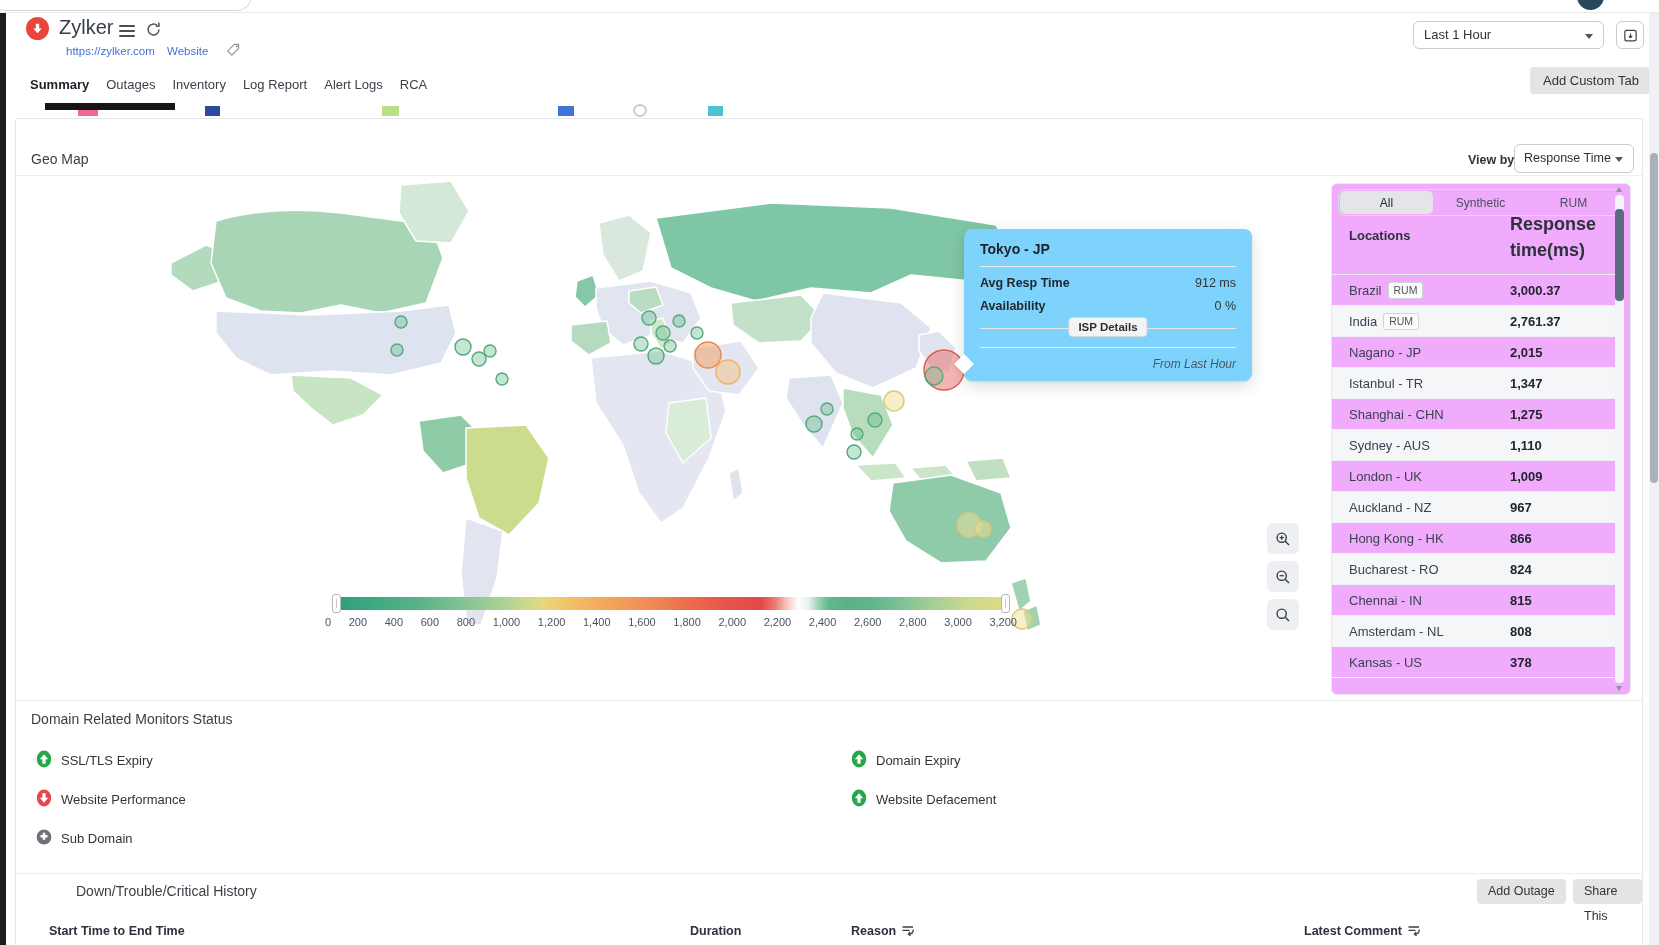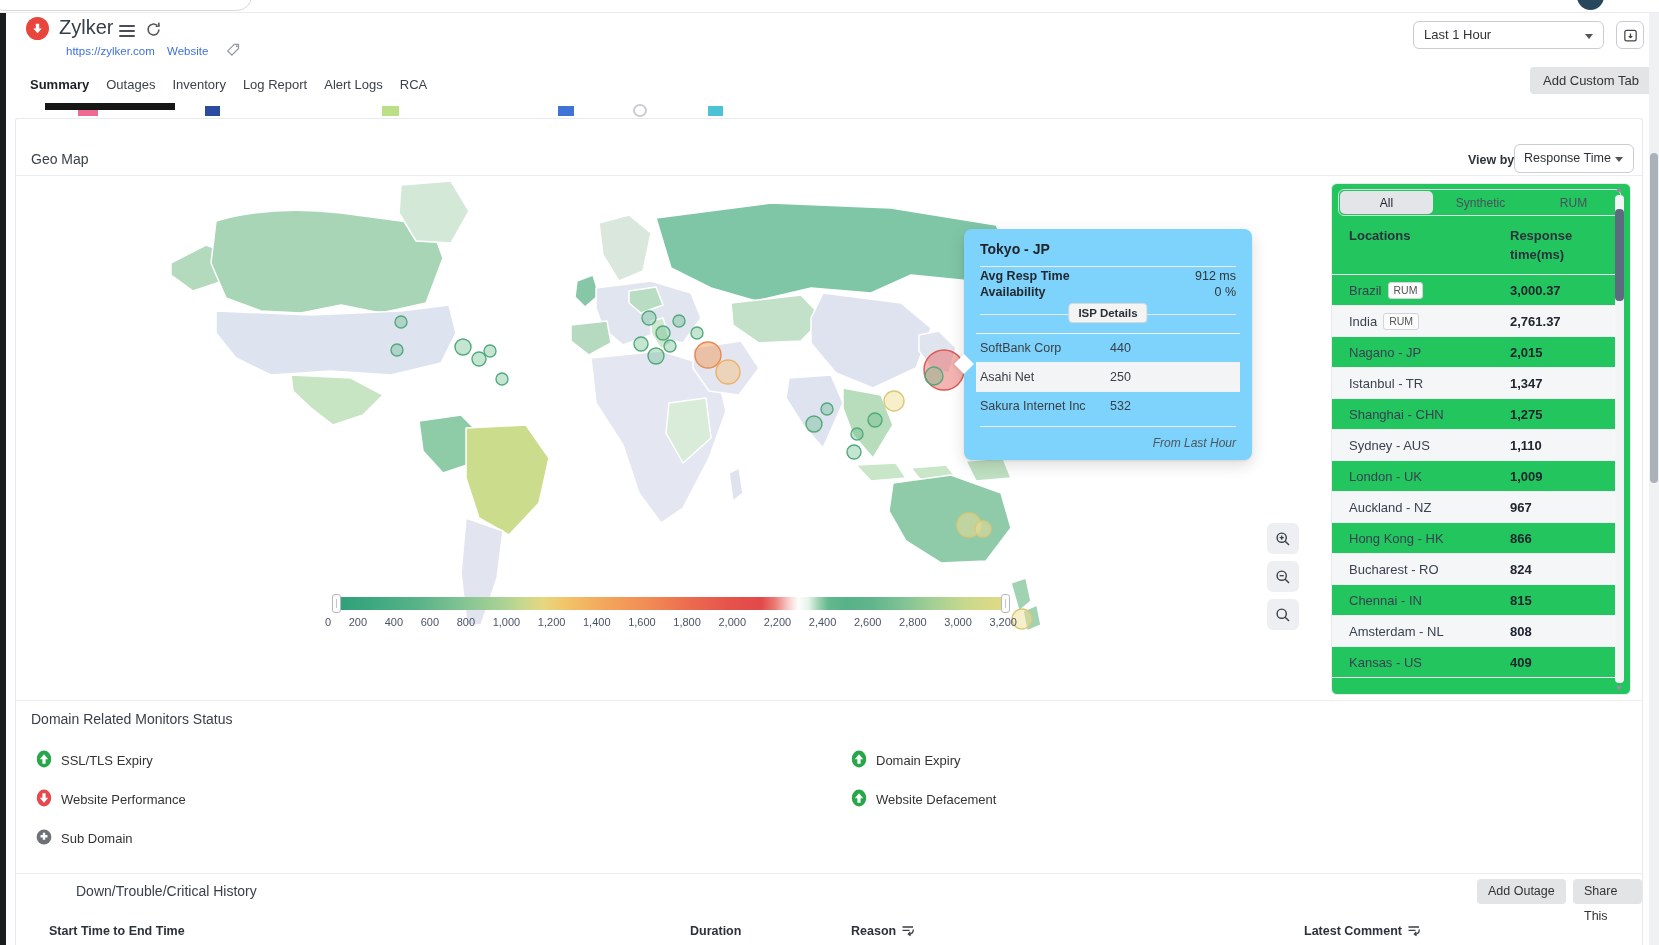--- a/index.html
+++ b/index.html
@@ -66,46 +66,46 @@
   .legend-handle { position:absolute; top:-3px; width:9px; height:19px; background:#fdfdfd; border:1px solid #b4b8bf; border-radius:3px; cursor:ew-resize; }
   .legend-handle i { display:block; width:1px; height:9px; background:#c3c6cc; margin:4px auto 0; }
   .legend-handle.l { left:-4px; } .legend-handle.r { right:-4px; }
   .legend-ticks { position:absolute; left:-11px; top:19px; width:692px; display:flex; justify-content:space-between; font-size:11px; color:#4a5366; }
 
   
   .map-zoom { left:1251px; top:404px; display:flex; flex-direction:column; gap:7px; }
   .zoom-btn { width:32px; height:31px; background:#edeff2; border:none; border-radius:6px; display:flex; align-items:center; justify-content:center; cursor:pointer; }
 
   
-  .loc-panel { left:1315px; top:64px; width:300px; height:512px; border:1px solid #e8eaee; border-radius:6px; background:#22c55e; }
+  .loc-panel { left:1315px; top:64px; width:300px; height:512px; border:1px solid #e8eaee; border-radius:6px; background:#f0abfc; }
   .loc-panel > * { position:absolute; }
   .seg { left:6px; top:5px; width:283px; height:27px; border:1px solid #d9dce1; border-radius:6px; display:flex; overflow:hidden; }
   .seg-item { flex:1; display:flex; align-items:center; justify-content:center; font-size:12px; color:#4a515c; cursor:pointer; }
   .seg-item.active { background:#e3e5e9; border-radius:5px; margin:1px; color:#23282f; }
   .loc-head-name { left:17px; top:44px; font-size:13px; font-weight:bold; color:#2c323c; }
-  .loc-head-val { left:178px; top:43px; width:96px; font-size:13px; font-weight:bold; color:#2c323c; line-height:1.45; }
+  .loc-head-val { left:178px; top:27px; width:96px; font-size:18px; font-weight:bold; color:#2c323c; line-height:1.45; }
   .loc-head-divider { left:0; top:90px; width:287px; }
   .loc-rows { left:0; top:91px; width:287px; }
   .loc-row { height:31px; display:flex; align-items:center; padding-left:17px; border-bottom:1px solid #f0f1f4; cursor:pointer; }
   .loc-row.stripe { background:#f5f6f8; }
   .loc-name { display:flex; align-items:center; gap:6px; width:161px; font-size:13px; color:#3a4250; }
   .loc-badge { font-size:10.5px; border:1px solid #d2d5da; border-radius:3px; padding:0 5px; line-height:15px; color:#555; background:#fcfcfd; }
   .loc-val { font-size:13px; font-weight:bold; color:#20262e; }
   .psb { right:6px; top:3px; width:9px; height:504px; }
   .psb-track { position:absolute; left:0; top:8px; width:9px; height:488px; background:#f3f4f6; border-radius:4px; }
   .psb-thumb { position:absolute; left:0; top:14px; width:9px; height:92px; background:#5d6b81; border-radius:4px; cursor:pointer; }
   .tri-up { position:absolute; left:1px; top:0; width:0; height:0; border-left:3.5px solid transparent; border-right:3.5px solid transparent; border-bottom:5px solid #8b93a0; }
   .tri-down { position:absolute; left:1px; bottom:0; width:0; height:0; border-left:3.5px solid transparent; border-right:3.5px solid transparent; border-top:5px solid #8b93a0; }
 
   
   .tooltip { left:948px; top:110px; width:288px; background:#7dd3fc; border-radius:8px; padding:12px 16px 10px;
     box-shadow:0 1px 2px rgba(0,0,0,.08), 0 5px 16px rgba(0,0,0,.14); }
   .tip-arrow { position:absolute; left:-7px; top:128px; width:14px; height:14px; background:#fff; transform:rotate(45deg); box-shadow:-2px 2px 3px rgba(0,0,0,.06); }
   .tip-title { font-size:14px; font-weight:bold; color:#20252c; padding-bottom:9px; border-bottom:1px solid #ededed; }
-  .tip-row { display:flex; justify-content:space-between; margin-top:2px; font-size:12.5px; }
+  .tip-row { display:flex; justify-content:space-between; margin-top:9px; font-size:12.5px; }
   .tip-row .lbl { font-weight:bold; color:#23282f; }
   .tip-row .val { color:#333; }
   .isp-divider { margin-top:15px; border-top:1px solid #e8e8e8; position:relative; height:0; }
   .isp-pill { position:absolute; left:50%; top:-12px; transform:translateX(-50%); background:#f4f4f5; border:1px solid #d8d8da; border-radius:4px; padding:3px 9px; font-size:11.5px; font-weight:bold; color:#2b3036; white-space:nowrap; }
   .tip-table { margin-top:18px; font-size:12.5px; }
   .tip-thead { display:flex; font-weight:bold; color:#23282f; padding:6px 0 7px; }
   .tip-c1 { width:130px; } .tip-c2 { flex:1; }
   .tip-tr { display:flex; padding:7px 4px; margin:0 -4px; border-top:1px solid #f2f2f2; color:#3a4047; }
   .tip-tr.stripe { background:#f3f4f5; }
   .tip-foot { margin-top:6px; border-top:1px solid #ededed; padding-top:9px; text-align:right; font-style:italic; font-size:12px; color:#4e555e; }
@@ -395,21 +395,21 @@
         <div class="loc-row stripe">
           <span class="loc-name">
             <span>Amsterdam - NL</span>
           </span>
           <span class="loc-val">808</span>
         </div>
         <div class="loc-row">
           <span class="loc-name">
             <span>Kansas - US</span>
           </span>
-          <span class="loc-val">409</span>
+          <span class="loc-val">378</span>
         </div>
       </div>
     <div class="psb">
       <span class="tri-up"></span>
       <div class="psb-track">
           <div class="psb-thumb"></div>
         </div>
       <span class="tri-down"></span>
     </div>
   </div>
@@ -424,34 +424,20 @@
         </div>
         <div class="tip-row">
           <span class="lbl">Availability</span>
           <span class="val">0 %</span>
         </div>
       </div>
     <div class="isp-divider">
       <span class="isp-pill">ISP Details</span>
     </div>
     <div class="tip-table">
-      <div id="tip-rows">
-          <div class="tip-tr">
-            <span class="tip-c1">SoftBank Corp</span>
-            <span class="tip-c2">440</span>
-          </div>
-          <div class="tip-tr stripe">
-            <span class="tip-c1">Asahi Net</span>
-            <span class="tip-c2">250</span>
-          </div>
-          <div class="tip-tr">
-            <span class="tip-c1">Sakura Internet Inc</span>
-            <span class="tip-c2">532</span>
-          </div>
-        </div>
     </div>
     <div class="tip-foot">From Last Hour</div>
   </div>
 
   <div class="hline dom-divider"></div>
   <div class="sec-title dom-title">Domain Related Monitors Status</div>
   <div class="dom-col c1" id="dom-col1">
       <div class="dom-item">
         <span><svg width="16" height="18" viewBox="0 0 16 18">
             <ellipse cx="8" cy="9" rx="7.2" ry="8.4" fill="#27a74a"></ellipse>

